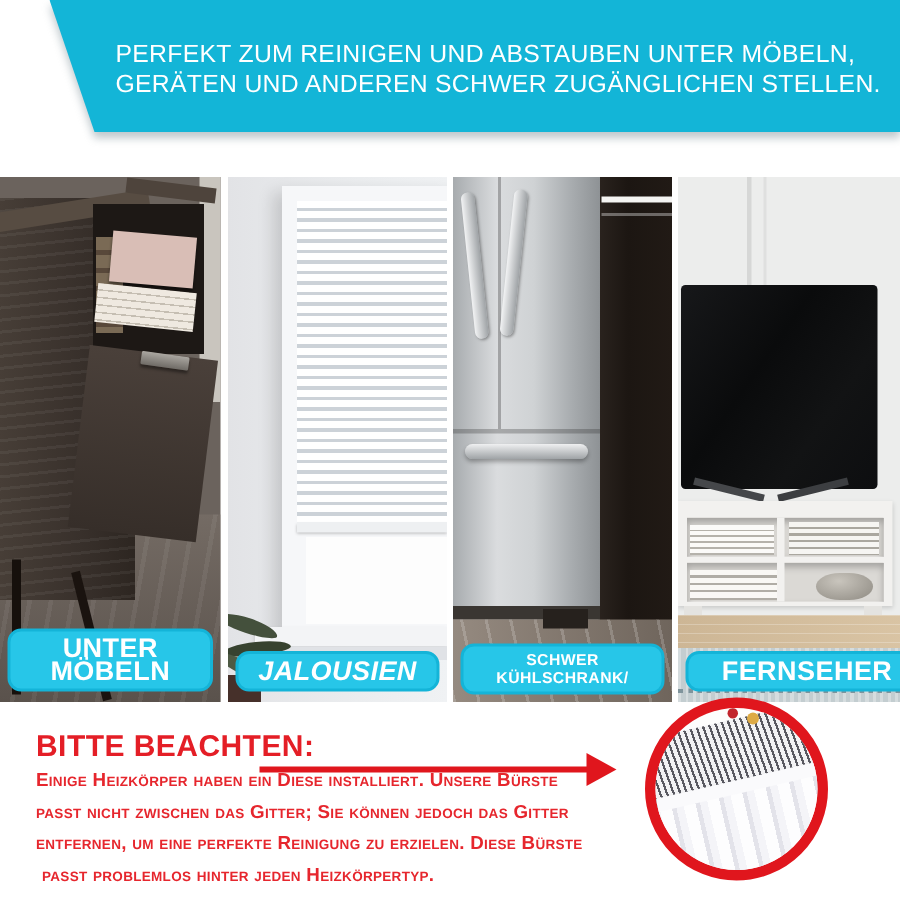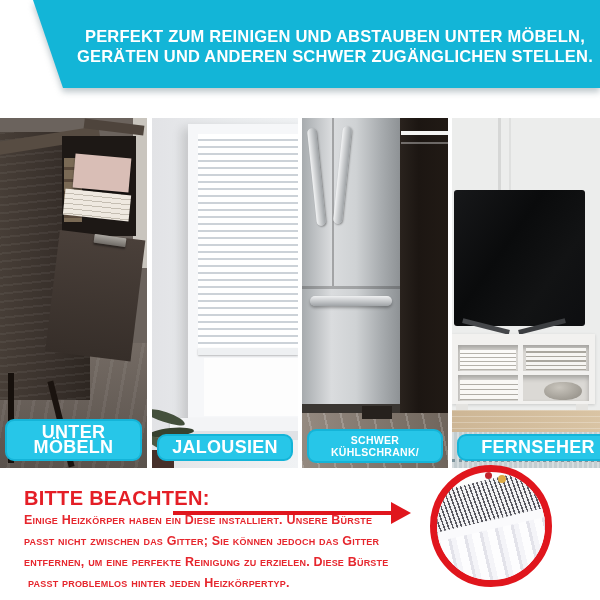--- a/index.html
+++ b/index.html
@@ -4,22 +4,22 @@
 <style>
   html,body{margin:0;padding:0;background:#ffffff;}
   .stage{position:relative;width:600px;height:600px;background:#ffffff;overflow:hidden;
          font-family:"Liberation Sans", sans-serif;}
 
   
   .banner-wrap{position:absolute;left:0;top:0;width:600px;height:96px;
                filter:drop-shadow(0 4px 3px rgba(110,130,140,.45));}
   .banner{position:absolute;left:0;top:0;width:600px;height:88px;background:#13b5d7;
           clip-path:polygon(33px 0,600px 0,600px 88px,63px 88px);}
-  .banner-text{position:absolute;left:77px;top:26px;color:#ffffff;font-weight:bold;
-               font-size:16.5px;line-height:20px;letter-spacing:.2px;white-space:nowrap;text-align:center;}
+  .banner-text{position:absolute;left:77px;top:26px;color:#ffffff;font-weight:normal;
+               font-size:16.5px;line-height:20px;letter-spacing:.2px;white-space:nowrap;}
 
   
   .panel{position:absolute;top:118px;height:350px;overflow:hidden;}
   .p1{left:0;width:147px;background:#6b635d;}
   .p2{left:152px;width:146px;}
   .p3{left:302px;width:146px;background:#8b8179;}
   .p4{left:452px;width:172px;background:#ecedec;}
 
   .badge{position:absolute;left:5px;right:5px;bottom:7px;z-index:4;
          background:#27c6e8;border:2px solid #14b4d8;border-radius:9px;
@@ -48,21 +48,21 @@
     background:repeating-linear-gradient(180deg,#efe9e0 0 4px,#c5beb2 4px 5px);transform:rotate(6deg);}
   .p1 .drawer{position:absolute;left:60px;top:112px;width:86px;height:122px;
     background:linear-gradient(180deg,#4a403a,#362e29);transform:rotate(7deg);transform-origin:left top;}
   .p1 .handle{position:absolute;left:94px;top:118px;width:32px;height:9px;border-radius:1px;
     background:linear-gradient(180deg,#aba7a1,#6f6b66);transform:rotate(8deg);box-shadow:0 2px 2px rgba(0,0,0,.4);}
   .p1 .legL{position:absolute;left:8px;top:255px;width:6px;height:90px;background:#16100c;}
   .p1 .legM{position:absolute;left:58px;top:262px;width:6px;height:88px;background:#1a130f;transform:rotate(-14deg);}
   .p1 .legbar{position:absolute;left:6px;top:318px;width:110px;height:5px;background:#16100c;transform:rotate(-7deg);}
 
   
-  .p2{background:linear-gradient(90deg,#e2e3e6 0%,#ebedef 60%,#f0f2f4 100%);}
+  .p2{background:linear-gradient(90deg,#e2e3e6 0%,#ebedef 60%,#f0f2f4 100%);font-style:italic;}
   .p2 .win{position:absolute;left:36px;top:6px;width:120px;height:300px;background:#f6f7f9;
     box-shadow:-6px 4px 10px rgba(0,0,0,.14);}
   .p2 .blinds{position:absolute;left:46px;top:16px;width:100px;height:214px;
     background:repeating-linear-gradient(180deg,#ffffff 0 4.6px,#ccd2d8 4.6px 7px);}
   .p2 .rail{position:absolute;left:46px;top:230px;width:100px;height:7px;background:#eef0f2;
     box-shadow:0 1px 2px rgba(0,0,0,.25);}
   .p2 .glass{position:absolute;left:52px;top:240px;width:94px;height:58px;background:#fdfdfd;}
   .p2 .sill{position:absolute;left:18px;top:300px;width:128px;height:13px;background:#f3f4f6;
     box-shadow:0 2px 3px rgba(0,0,0,.18);}
   .p2 .sill2{position:absolute;left:24px;top:313px;width:122px;height:9px;background:#e0e2e6;}

